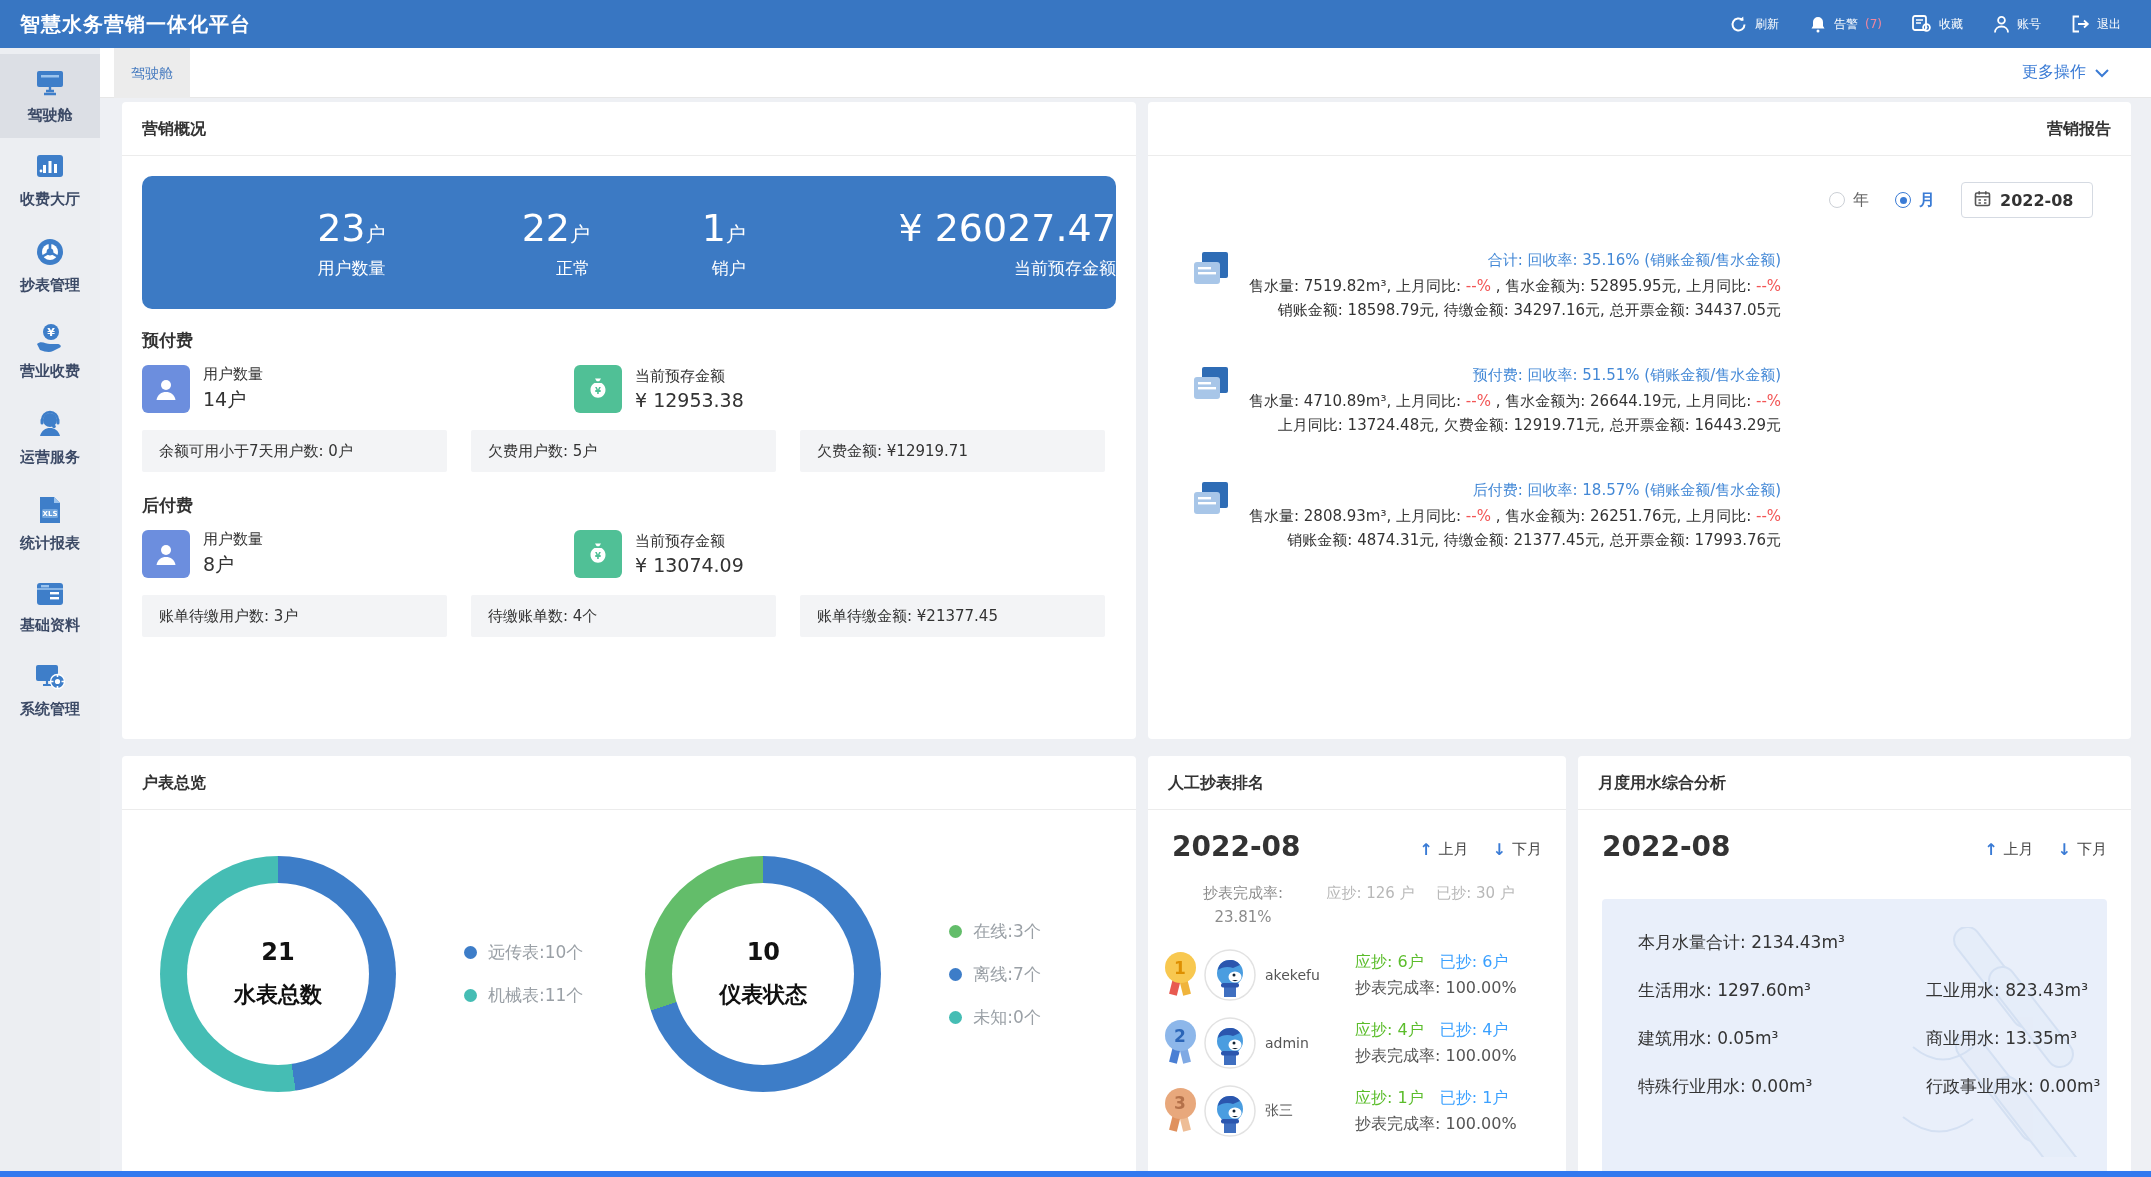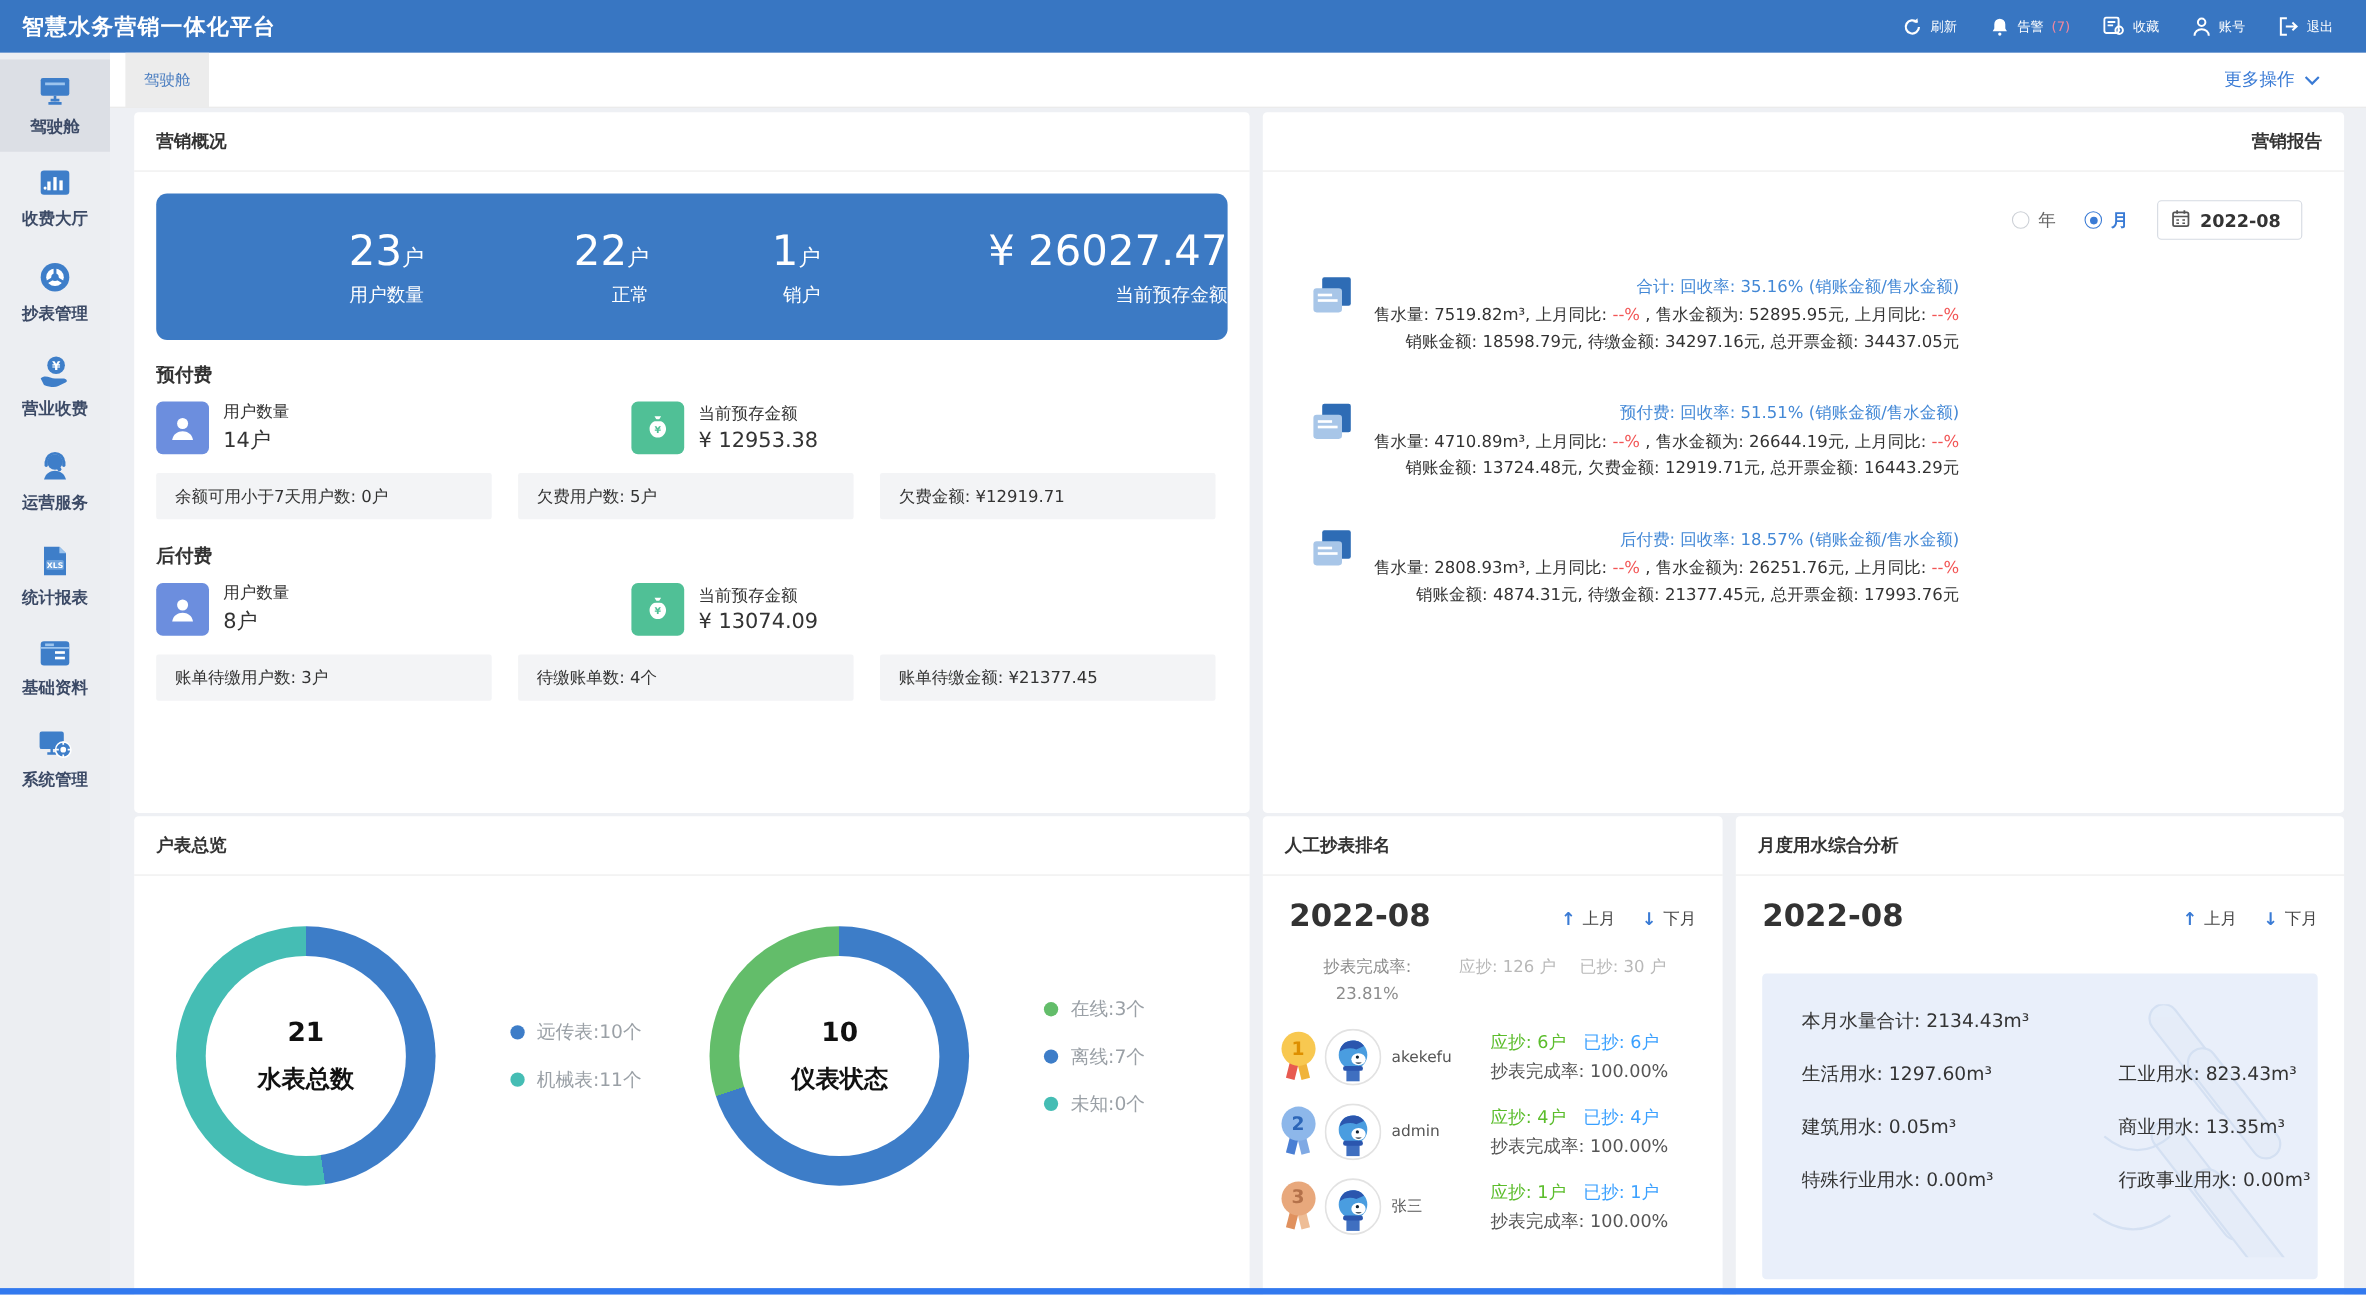--- a/index.html
+++ b/index.html
@@ -20,21 +20,21 @@
   .side-item { display:flex; flex-direction:column; align-items:center; gap:9px; padding:15px 0 13px; cursor:pointer; }
   .side-item.active { background:#dcdfe5; }
   .side-label { font-size:15px; font-weight:600; color:#3c4a66; }
   .side-icon svg { display:block; }
 
   .main { flex:1; display:flex; flex-direction:column; min-width:0; }
   .tabbar { height:50px; background:#fff; display:flex; align-items:center; justify-content:space-between; padding-right:42px; border-bottom:1px solid #e7e7e7; }
   .tab { height:50px; line-height:50px; padding:0 17px; background:#ececec; color:#4a7dc0; font-size:14px; margin-left:14px; cursor:pointer; }
   .more { color:#3a7bd5; font-size:16px; display:flex; align-items:center; gap:9px; cursor:pointer; }
 
-  .content { padding:4px 20px 0 22px; display:flex; flex-direction:column; gap:3px; overflow:hidden; height:1079px; }
+  .content { padding:4px 20px 0 22px; display:flex; flex-direction:column; gap:17px; overflow:hidden; height:1079px; }
   .row1, .row2 { display:flex; gap:12px; }
   .panel { background:#fff; border-radius:4px; }
   .panel-title { font-size:16px; font-weight:700; color:#333; padding:17px 20px 15px; }
   .panel-divider { height:1px; background:#ececec; }
 
   
   .p-overview { width:1014px; height:637px; flex-shrink:0; }
   .banner { margin:20px; background:#3c7ac4; border-radius:10px; height:133px; display:flex; align-items:center; color:#fff; }
   .banner-cell { text-align:right; }
   .bc0{width:25%;} .bc1{width:21%;} .bc2{width:16%;} .bc3{width:38%;}
@@ -433,21 +433,21 @@
             <div class="report-item">
               <span><svg width="42" height="42" viewBox="0 0 42 42">
                     <rect x="12" y="4" width="26" height="26" rx="2" fill="#2e6cb5"></rect>
                     <rect x="4" y="14" width="26" height="22" rx="3" fill="#a8c6e8"></rect>
                     <rect x="8" y="19" width="13" height="2.4" fill="#fff"></rect>
                     <rect x="8" y="24" width="18" height="2.4" fill="#fff"></rect>
                   </svg></span>
               <div class="report-text">
                 <div class="report-title">预付费: 回收率: 51.51% (销账金额/售水金额)</div>
                 <div class="report-line"><span>售水量: 4710.89m³, 上月同比: </span><span class="red">--%</span><span> , 售水金额为: 26644.19元, 上月同比: </span><span class="red">--%</span></div>
-                <div class="report-line">销账金额: 13724.48元, 欠费金额: 12919.71元, 总开票金额: 16443.29元</div>
+                <div class="report-line">上月同比: 13724.48元, 欠费金额: 12919.71元, 总开票金额: 16443.29元</div>
               </div>
             </div>
             <div class="report-item">
               <span><svg width="42" height="42" viewBox="0 0 42 42">
                     <rect x="12" y="4" width="26" height="26" rx="2" fill="#2e6cb5"></rect>
                     <rect x="4" y="14" width="26" height="22" rx="3" fill="#a8c6e8"></rect>
                     <rect x="8" y="19" width="13" height="2.4" fill="#fff"></rect>
                     <rect x="8" y="24" width="18" height="2.4" fill="#fff"></rect>
                   </svg></span>
               <div class="report-text">

